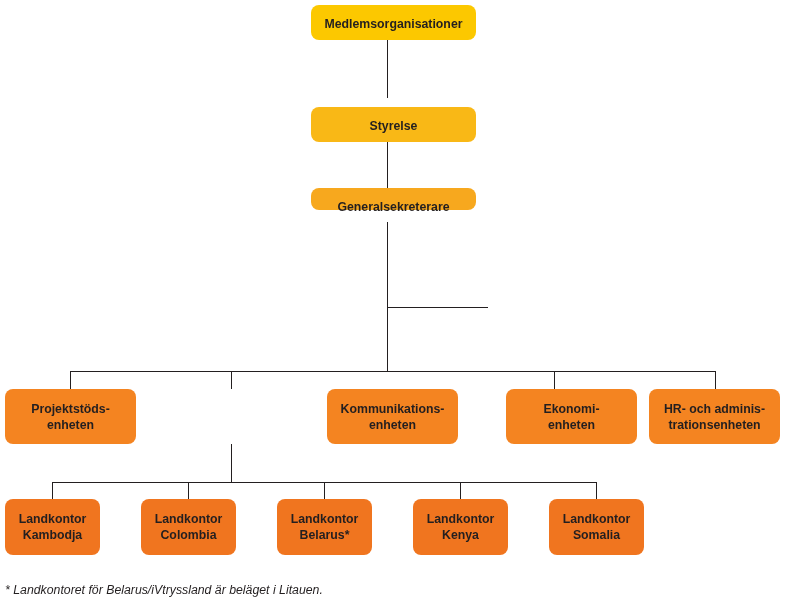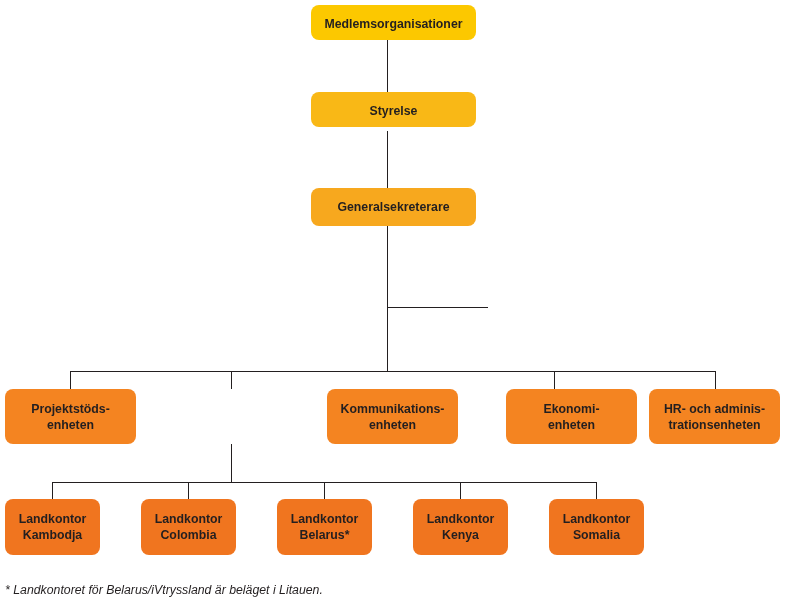--- a/index.html
+++ b/index.html
@@ -75,25 +75,25 @@
   <div class="conn" style="left:52px; top:482px; width:1px; height:17px;"></div>
   <div class="conn" style="left:188px; top:482px; width:1px; height:17px;"></div>
   <div class="conn" style="left:324px; top:482px; width:1px; height:17px;"></div>
   <div class="conn" style="left:460px; top:482px; width:1px; height:17px;"></div>
   <div class="conn" style="left:596px; top:482px; width:1px; height:17px;"></div>
 
   <div class="node" style="left:311px; top:5px; width:165px; height:35px; background:#FCC800;">
     <span class="l1" style="top:18.9px">Medlemsorganisationer</span>
   </div>
 
-  <div class="node" style="left:311px; top:92px; width:165px; height:35px; background:#F9B816;">
+  <div class="node" style="left:311px; top:107px; width:165px; height:35px; background:#F9B816;">
     <span class="l1" style="top:18.9px">Styrelse</span>
   </div>
 
-  <div class="node" style="left:311px; top:188px; width:165px; height:38px; background:#F7A81E;">
+  <div class="node" style="left:311px; top:188px; width:165px; height:22px; background:#F7A81E;">
     <span class="l1" style="top:18.7px">Generalsekreterare</span>
   </div>
 
 
   <div class="node" style="left:5px; top:389px; width:131px; height:55px; background:#F48421;">
     <span class="l1">Projektstöds-</span>
     <span class="l2">enheten</span>
   </div>
 
 

